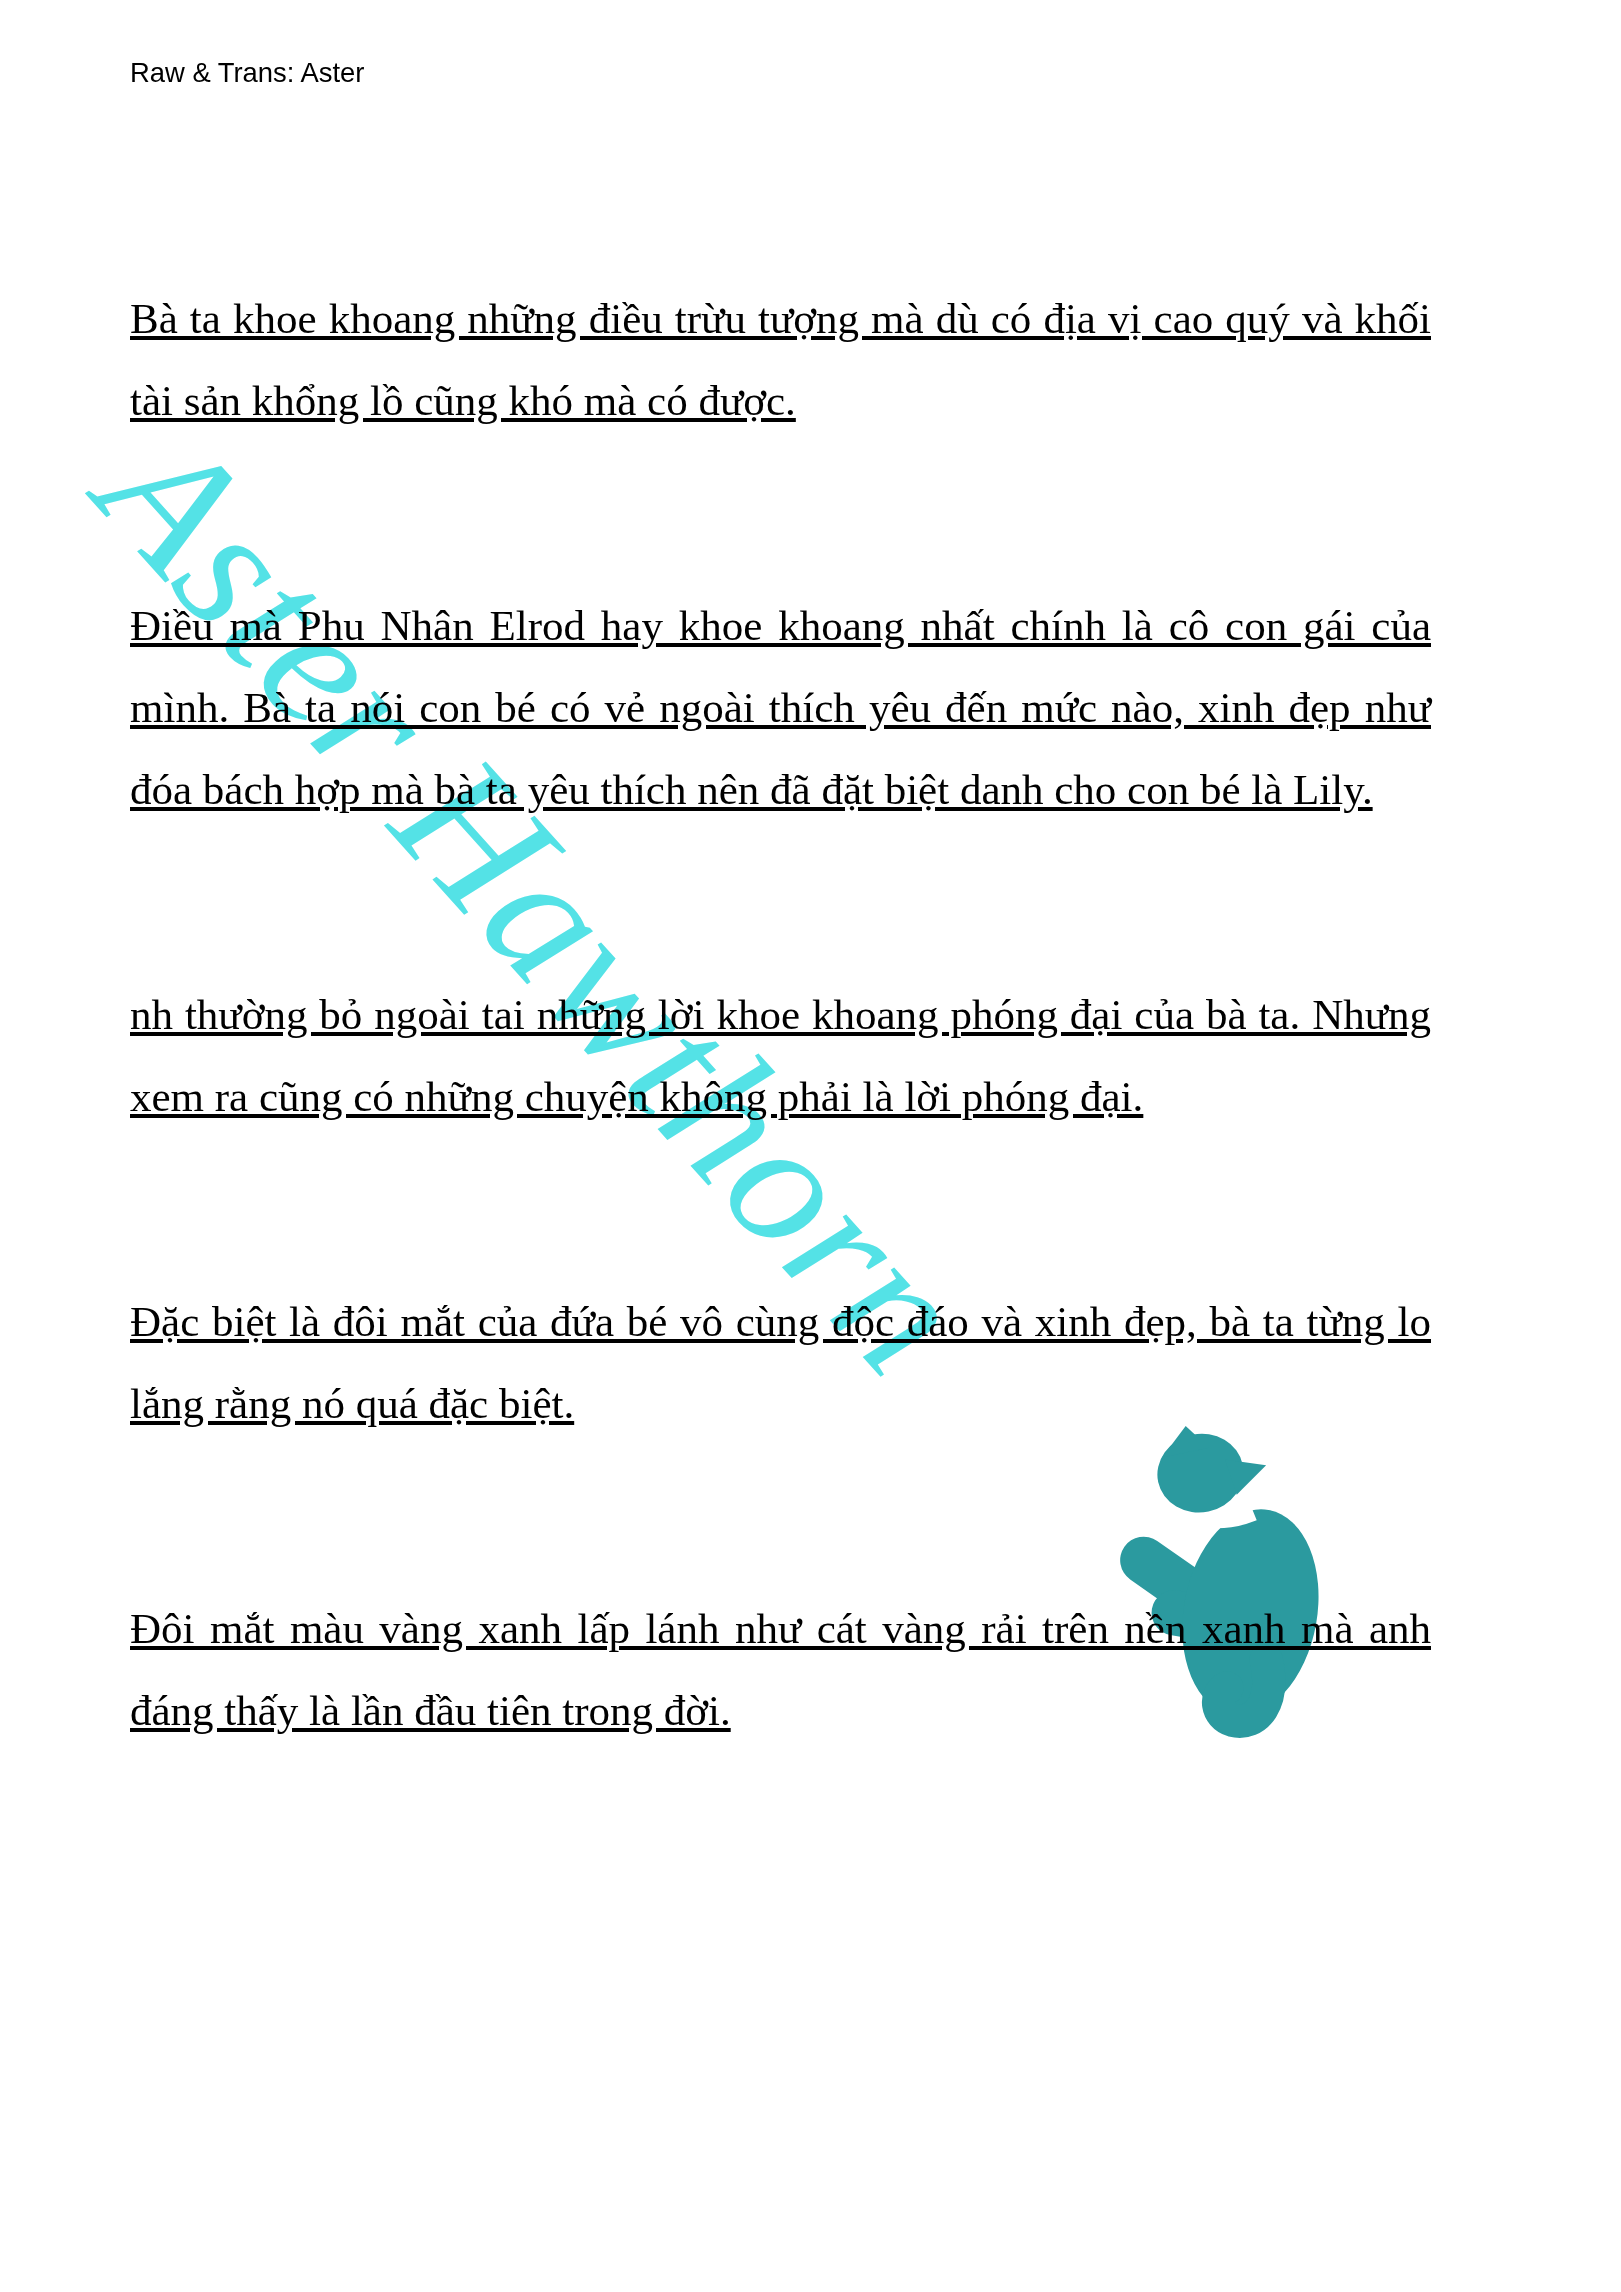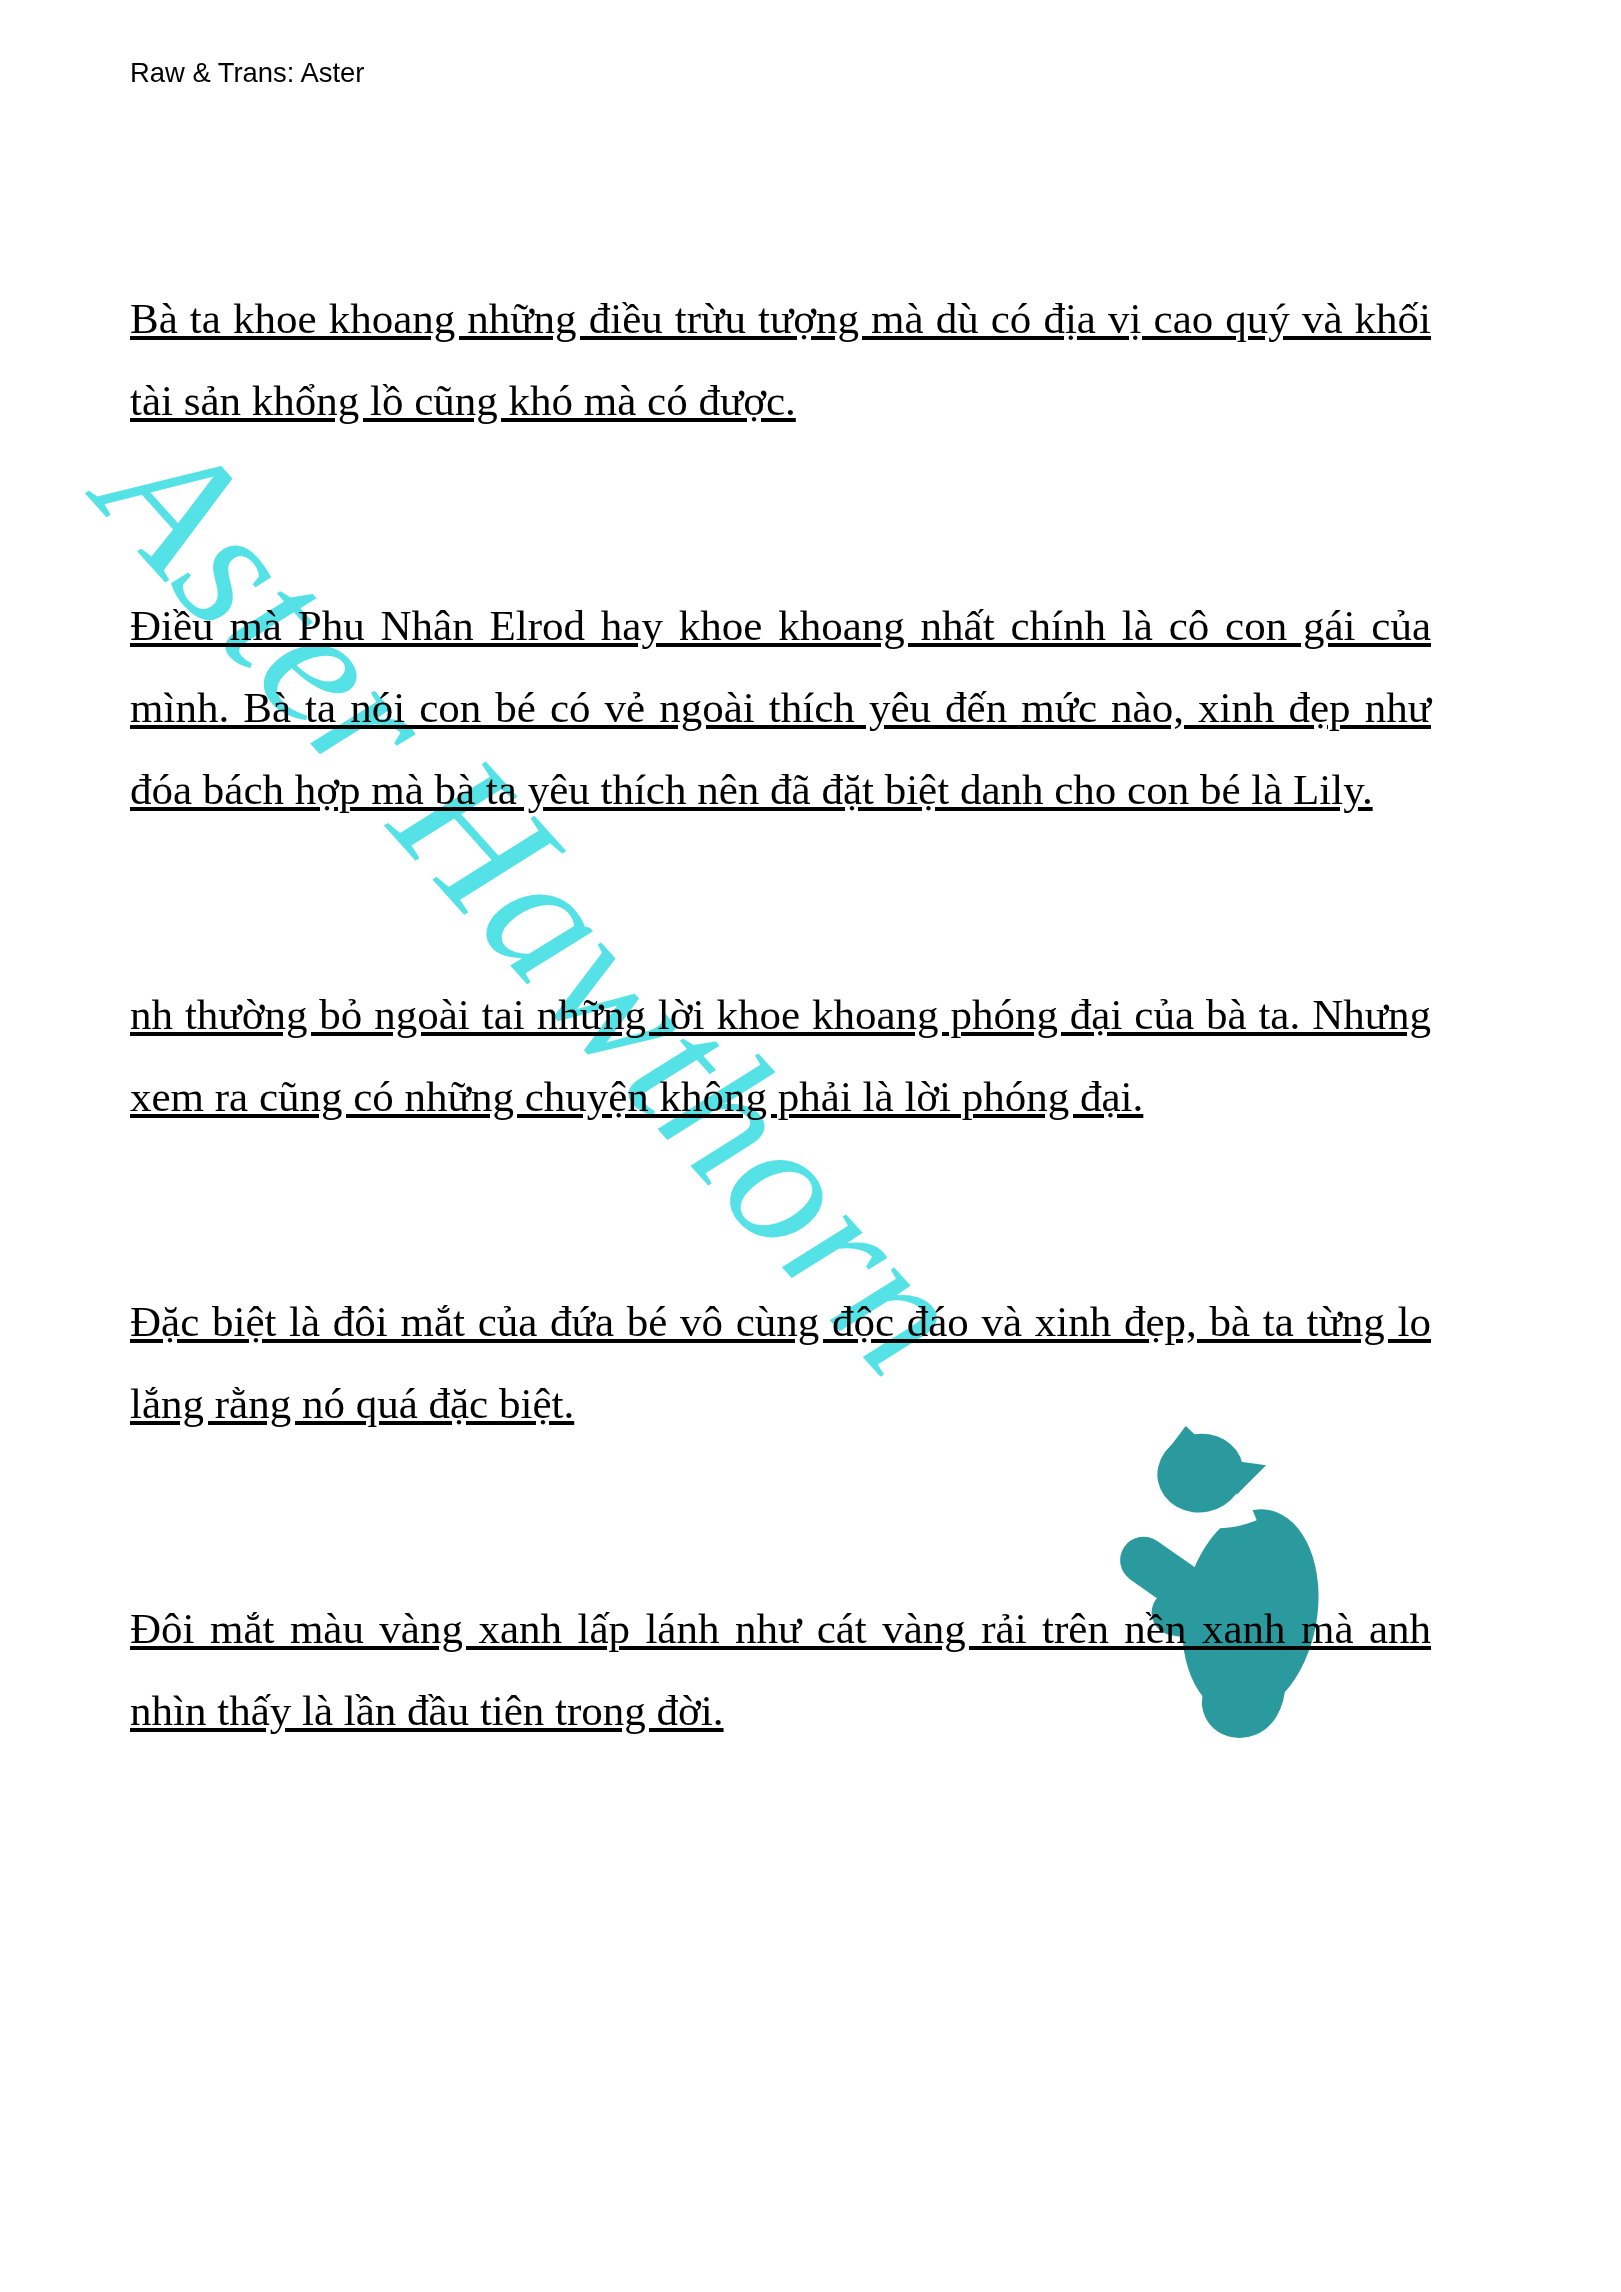--- a/index.html
+++ b/index.html
@@ -72,21 +72,21 @@
 
   <div class="credit">Raw &amp; Trans: Aster</div>
 
   <div class="watermark">Aster Hawthorn</div>
 
   <div class="content">
     <p>Bà ta khoe khoang những điều trừu tượng mà dù có địa vị cao quý và khối tài sản khổng lồ cũng khó mà có được.</p>
     <p>Điều mà Phu Nhân Elrod hay khoe khoang nhất chính là cô con gái của mình. Bà ta nói con bé có vẻ ngoài thích yêu đến mức nào, xinh đẹp như đóa bách hợp mà bà ta yêu thích nên đã đặt biệt danh cho con bé là Lily.</p>
     <p>nh thường bỏ ngoài tai những lời khoe khoang phóng đại của bà ta. Nhưng xem ra cũng có những chuyện không phải là lời phóng đại.</p>
     <p>Đặc biệt là đôi mắt của đứa bé vô cùng độc đáo và xinh đẹp, bà ta từng lo lắng rằng nó quá đặc biệt.</p>
-    <p>Đôi mắt màu vàng xanh lấp lánh như cát vàng rải trên nền xanh mà anh nhìn thấy là lần đầu tiên trong đời.</p>
+    <p>Đôi mắt màu vàng xanh lấp lánh như cát vàng rải trên nền xanh mà anh đáng thấy là lần đầu tiên trong đời.</p>
   </div>
 
   <svg class="cat" viewBox="0 0 210 320" xmlns="http://www.w3.org/2000/svg" aria-hidden="true">
 
     <rect x="0" y="125" width="98" height="48" rx="24" fill="var(--cat)" transform="rotate(35 45 148)"></rect>
 
     <rect x="35" y="172" width="102" height="46" rx="23" fill="var(--cat)" transform="rotate(10 85 194)"></rect>
 
     <ellipse cx="136" cy="190" rx="68" ry="106" fill="var(--cat)" transform="rotate(10 136 190)"></ellipse>
 

